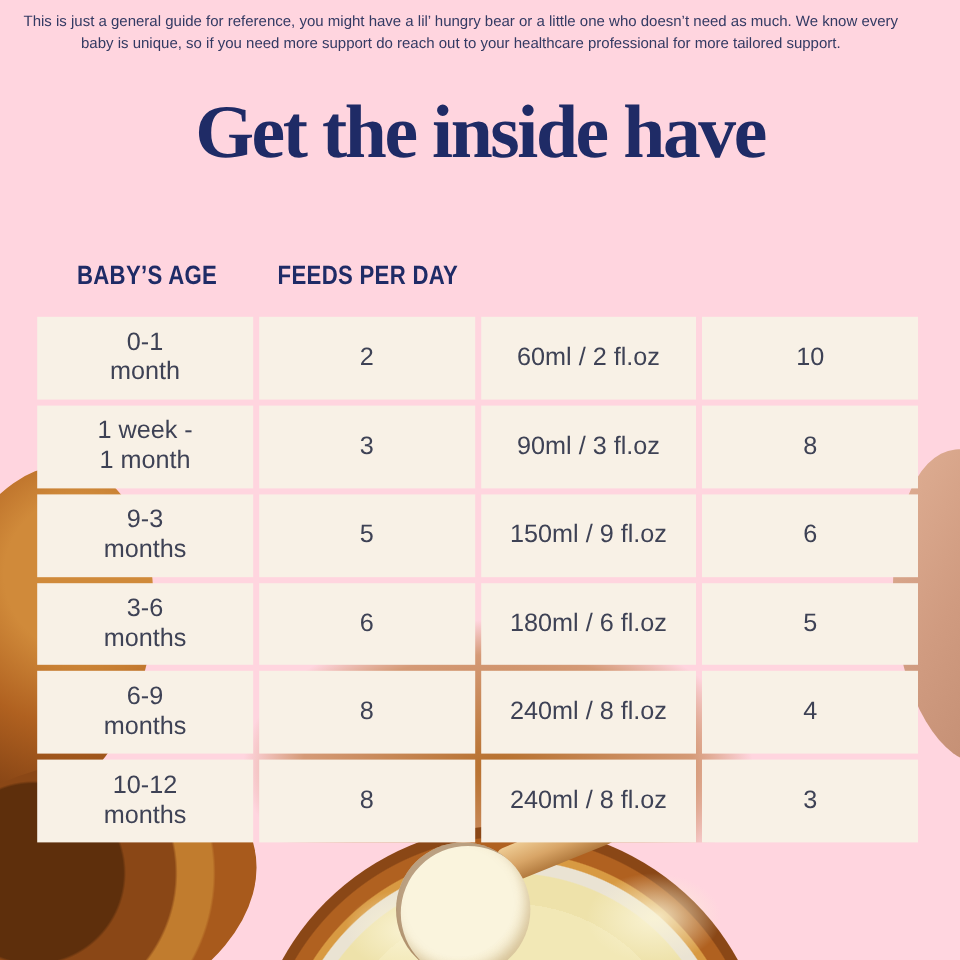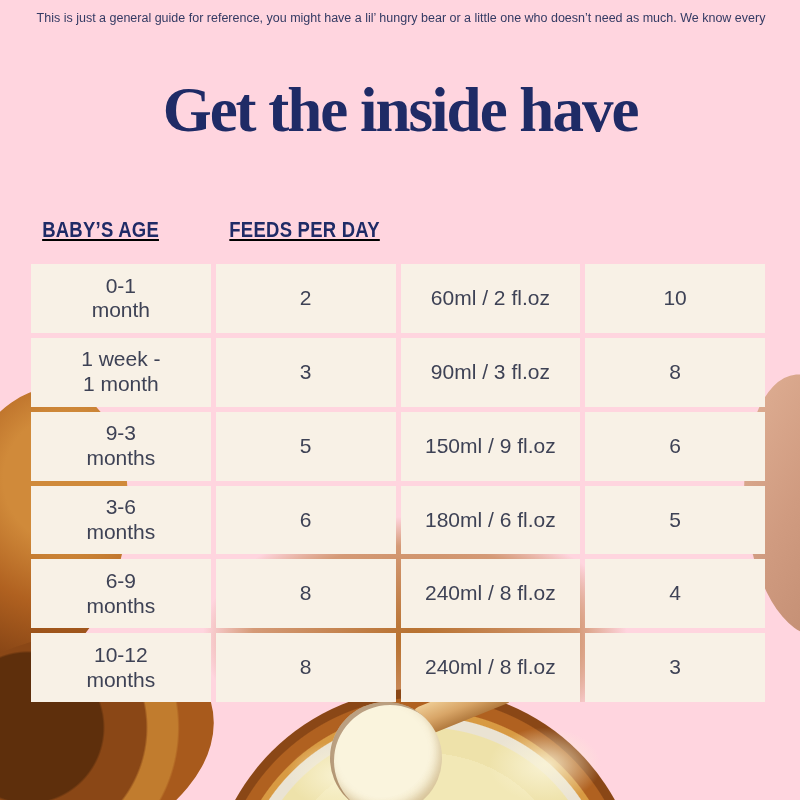--- a/index.html
+++ b/index.html
@@ -4,34 +4,34 @@
 <style>
   html,body{margin:0;padding:0;}
   body{width:800px;height:800px;overflow:hidden;}
   .stage{
     position:relative;width:800px;height:800px;overflow:hidden;
     background:#ffd5df;
     font-family:"Liberation Sans", sans-serif;
   }
   
   .disclaimer{
-    position:absolute;left:21px;top:10px;width:760px;z-index:3;
+    position:absolute;left:4px;top:10px;width:760px;z-index:3;
     text-align:center;font-size:12.5px;line-height:1.42;color:#333a63;
   }
   .title{
     position:absolute;left:0;top:74px;width:800px;z-index:3;
     text-align:center;font-family:"Liberation Serif", serif;font-weight:bold;
     font-size:63px;letter-spacing:-2px;color:#1f2b66;
   }
   
   .headers{
     position:absolute;left:31px;top:214px;width:734px;height:32px;z-index:3;
     display:grid;grid-template-columns:repeat(4,1fr);
   }
-  .headers .hcell{display:flex;align-items:center;justify-content:flex-start;text-decoration:underline;}
+  .headers .hcell{display:flex;align-items:center;justify-content:center;}
   .headers .hcell span{
     display:inline-block;font-weight:bold;font-size:22px;color:#1f2b66;
     transform:scaleX(0.84);white-space:nowrap;letter-spacing:0.3px;
   }
   .guide-table{
     position:absolute;left:31px;top:264px;width:734px;height:438px;z-index:2;
     display:grid;grid-template-columns:repeat(4,1fr);grid-auto-rows:1fr;gap:5px;
   }
   .trow{display:contents;}
   .cell{
@@ -85,20 +85,21 @@
     box-shadow: inset 4px 3px 0 rgba(110,60,20,0.45), inset -3px -6px 10px rgba(160,120,60,0.35);
   }
 </style>
 </head>
 <body>
 
 <div class="stage">
 
   <div class="disclaimer">
     <div>This is just a general guide for reference, you might have a lil’ hungry bear or a little one who doesn’t need as much. We know every</div>
+    <div>baby is unique, so if you need more support do reach out to your healthcare professional for more tailored support.</div>
   </div>
 
   <div class="title">Get the inside have</div>
 
   <div class="headers">
     <div class="hcell">
         <span>BABY’S AGE</span>
       </div>
     <div class="hcell">
         <span>FEEDS PER DAY</span>

